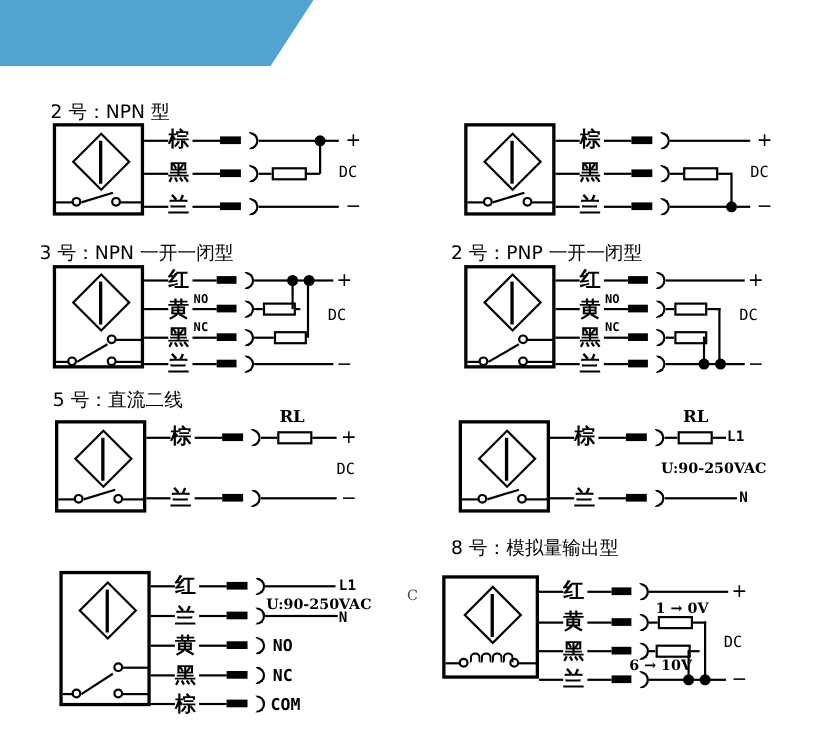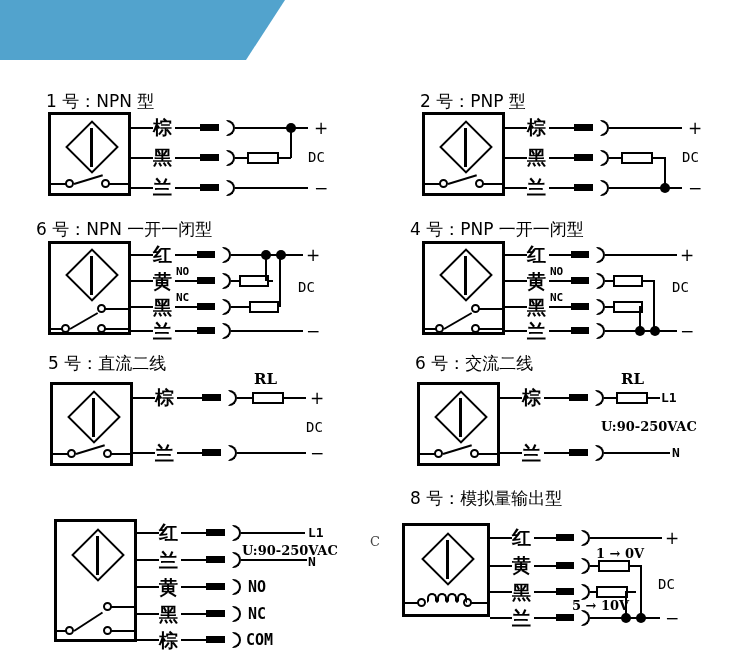--- a/index.html
+++ b/index.html
@@ -119,21 +119,21 @@
   }
 </style>
 </head>
 <body>
 
 <div id="root">
 
   <div class="banner"></div>
 
   <div class="diagram" style="left:46px;top:90px;width:320px;height:115px;">
-    <div class="dtitle">1 号：NPN 型</div>
+    <div class="dtitle">2 号：NPN 型</div>
     <div class="sensor-box" style="left:2px;top:22px;width:83px;height:84px;">
       <div class="diamond" style="left:22px;top:13px;"></div>
       <div class="diamond-bar" style="left:39px;top:13px;height:39px;"></div>
       <div class="sw-dot" style="left:14px;top:64px;"></div>
       <div class="sw-dot" style="left:50px;top:64px;"></div>
       <div class="sw-lead" style="left:0px;top:68px;width:16px;"></div>
       <div class="sw-lead" style="left:58px;top:68px;width:21px;"></div>
       <div class="sw-arm" style="left:23px;top:68px;width:30px;transform:rotate(-17deg);"></div>
     </div>
 
@@ -160,21 +160,20 @@
     <div class="wire" style="left:85px;top:97px;width:22px;"></div>
     <div class="wlabel" style="left:107px;top:88px;">兰</div>
     <div class="wire" style="left:129px;top:97px;width:25px;"></div>
     <div class="pin" style="left:154px;top:94px;width:19px;"></div>
     <div class="socket" style="left:180px;top:90px;"></div>
     <div class="wire" style="left:189px;top:97px;width:73px;"></div>
     <div class="sign" style="left:268px;top:90px;">−</div>
   </div>
 
   <div class="diagram" style="left:420px;top:90px;width:320px;height:115px;">
-    <div class="dtitle">2 号：PNP 型</div>
     <div class="sensor-box" style="left:2px;top:22px;width:83px;height:84px;">
       <div class="diamond" style="left:22px;top:13px;"></div>
       <div class="diamond-bar" style="left:39px;top:13px;height:39px;"></div>
       <div class="sw-dot" style="left:14px;top:64px;"></div>
       <div class="sw-dot" style="left:50px;top:64px;"></div>
       <div class="sw-lead" style="left:0px;top:68px;width:16px;"></div>
       <div class="sw-lead" style="left:58px;top:68px;width:21px;"></div>
       <div class="sw-arm" style="left:23px;top:68px;width:30px;transform:rotate(-17deg);"></div>
     </div>
     <div class="wire" style="left:85px;top:37px;width:22px;"></div>
@@ -200,21 +199,21 @@
     <div class="wlabel" style="left:107px;top:88px;">兰</div>
     <div class="wire" style="left:129px;top:97px;width:25px;"></div>
     <div class="pin" style="left:154px;top:94px;width:19px;"></div>
     <div class="socket" style="left:180px;top:90px;"></div>
     <div class="wire" style="left:189px;top:97px;width:73px;"></div>
     <div class="node" style="left:240px;top:93px;"></div>
     <div class="sign" style="left:268px;top:90px;">−</div>
   </div>
 
   <div class="diagram" style="left:36px;top:218px;width:330px;height:125px;">
-    <div class="dtitle">6 号：NPN 一开一闭型</div>
+    <div class="dtitle">3 号：NPN 一开一闭型</div>
     <div class="sensor-box" style="left:12px;top:23px;width:83px;height:94px;">
       <div class="diamond" style="left:22px;top:12px;"></div>
       <div class="diamond-bar" style="left:39px;top:12px;height:39px;"></div>
       <div class="sw-dot" style="left:46px;top:60px;"></div>
       <div class="sw-dot" style="left:46px;top:80px;"></div>
       <div class="sw-dot" style="left:10px;top:80px;"></div>
       <div class="sw-lead" style="left:0px;top:84px;width:12px;"></div>
       <div class="sw-lead" style="left:54px;top:64px;width:25px;"></div>
       <div class="sw-lead" style="left:54px;top:84px;width:25px;"></div>
       <div class="sw-arm" style="left:19px;top:84px;width:32px;transform:rotate(-30deg);"></div>
@@ -255,21 +254,21 @@
     <div class="wire" style="left:95px;top:112px;width:22px;"></div>
     <div class="wlabel" style="left:117px;top:104px;">兰</div>
     <div class="wire" style="left:139px;top:112px;width:22px;"></div>
     <div class="pin" style="left:161px;top:109px;width:18px;"></div>
     <div class="socket" style="left:186px;top:105px;"></div>
     <div class="wire" style="left:195px;top:112px;width:72px;"></div>
     <div class="sign" style="left:270px;top:105px;">−</div>
   </div>
 
   <div class="diagram" style="left:410px;top:218px;width:330px;height:125px;">
-    <div class="dtitle">4 号：PNP 一开一闭型</div>
+    <div class="dtitle">2 号：PNP 一开一闭型</div>
     <div class="sensor-box" style="left:12px;top:23px;width:83px;height:94px;">
       <div class="diamond" style="left:22px;top:12px;"></div>
       <div class="diamond-bar" style="left:39px;top:12px;height:39px;"></div>
       <div class="sw-dot" style="left:46px;top:60px;"></div>
       <div class="sw-dot" style="left:46px;top:80px;"></div>
       <div class="sw-dot" style="left:10px;top:80px;"></div>
       <div class="sw-lead" style="left:0px;top:84px;width:12px;"></div>
       <div class="sw-lead" style="left:54px;top:64px;width:25px;"></div>
       <div class="sw-lead" style="left:54px;top:84px;width:25px;"></div>
       <div class="sw-arm" style="left:19px;top:84px;width:32px;transform:rotate(-30deg);"></div>
@@ -342,21 +341,20 @@
     <div class="wire" style="left:85px;top:100px;width:22px;"></div>
     <div class="wlabel" style="left:107px;top:92px;">兰</div>
     <div class="wire" style="left:129px;top:100px;width:25px;"></div>
     <div class="pin" style="left:154px;top:97px;width:19px;"></div>
     <div class="socket" style="left:180px;top:93px;"></div>
     <div class="wire" style="left:189px;top:100px;width:69px;"></div>
     <div class="sign" style="left:262px;top:93px;">−</div>
   </div>
 
   <div class="diagram" style="left:415px;top:352px;width:330px;height:120px;">
-    <div class="dtitle">6 号：交流二线</div>
     <div class="sensor-box" style="left:2px;top:30px;width:83px;height:84px;">
       <div class="diamond" style="left:22px;top:13px;"></div>
       <div class="diamond-bar" style="left:39px;top:13px;height:39px;"></div>
       <div class="sw-dot" style="left:14px;top:64px;"></div>
       <div class="sw-dot" style="left:50px;top:64px;"></div>
       <div class="sw-lead" style="left:0px;top:68px;width:16px;"></div>
       <div class="sw-lead" style="left:58px;top:68px;width:21px;"></div>
       <div class="sw-arm" style="left:23px;top:68px;width:30px;transform:rotate(-17deg);"></div>
     </div>
     <div class="wire" style="left:85px;top:45px;width:22px;"></div>
@@ -470,21 +468,21 @@
 
     <div class="wire" style="left:90px;top:104px;width:22px;"></div>
     <div class="wlabel" style="left:112px;top:96px;">黑</div>
     <div class="wire" style="left:134px;top:104px;width:22px;"></div>
     <div class="pin" style="left:156px;top:101px;width:18px;"></div>
     <div class="socket" style="left:181px;top:97px;"></div>
     <div class="wire" style="left:190px;top:104px;width:6px;"></div>
     <div class="resistor" style="left:196px;top:99px;width:32px;"></div>
     <div class="wire" style="left:228px;top:104px;width:8px;"></div>
     <div class="vwire" style="left:225px;top:104px;height:26px;"></div>
-    <div class="vnote" style="left:172px;top:112px;">5 → 10V</div>
+    <div class="vnote" style="left:172px;top:112px;">6 → 10V</div>
 
     <div class="wire" style="left:90px;top:130px;width:22px;"></div>
     <div class="wlabel" style="left:112px;top:122px;">兰</div>
     <div class="wire" style="left:134px;top:130px;width:22px;"></div>
     <div class="pin" style="left:156px;top:127px;width:18px;"></div>
     <div class="socket" style="left:181px;top:123px;"></div>
     <div class="wire" style="left:190px;top:130px;width:70px;"></div>
     <div class="node" style="left:221px;top:126px;"></div>
     <div class="node" style="left:236px;top:126px;"></div>
     <div class="sign" style="left:265px;top:123px;">−</div>

